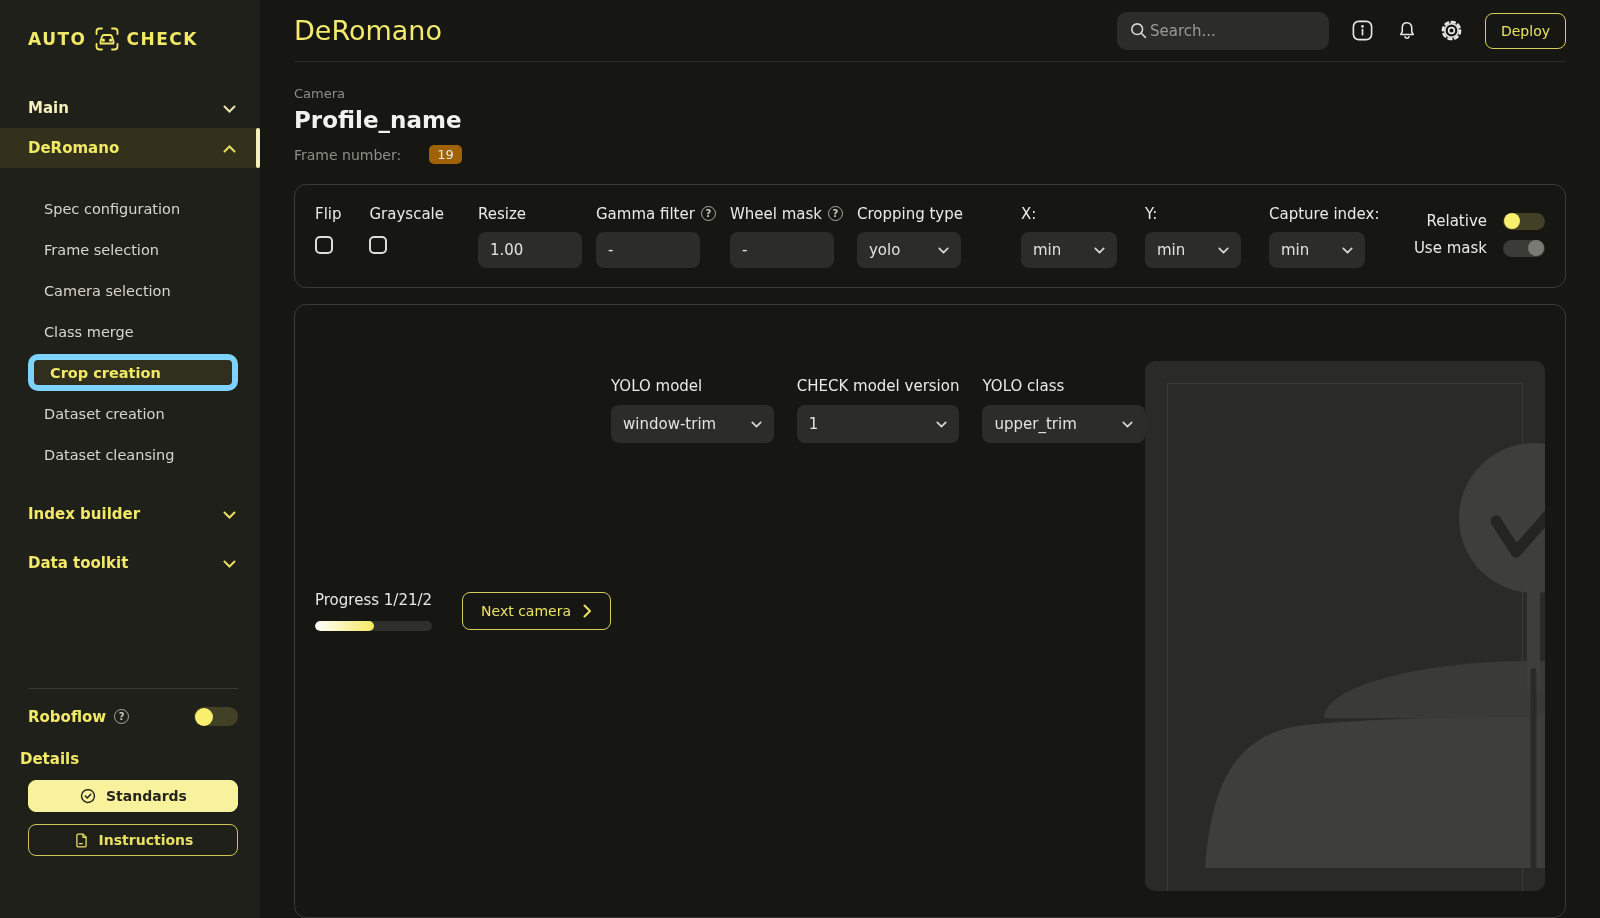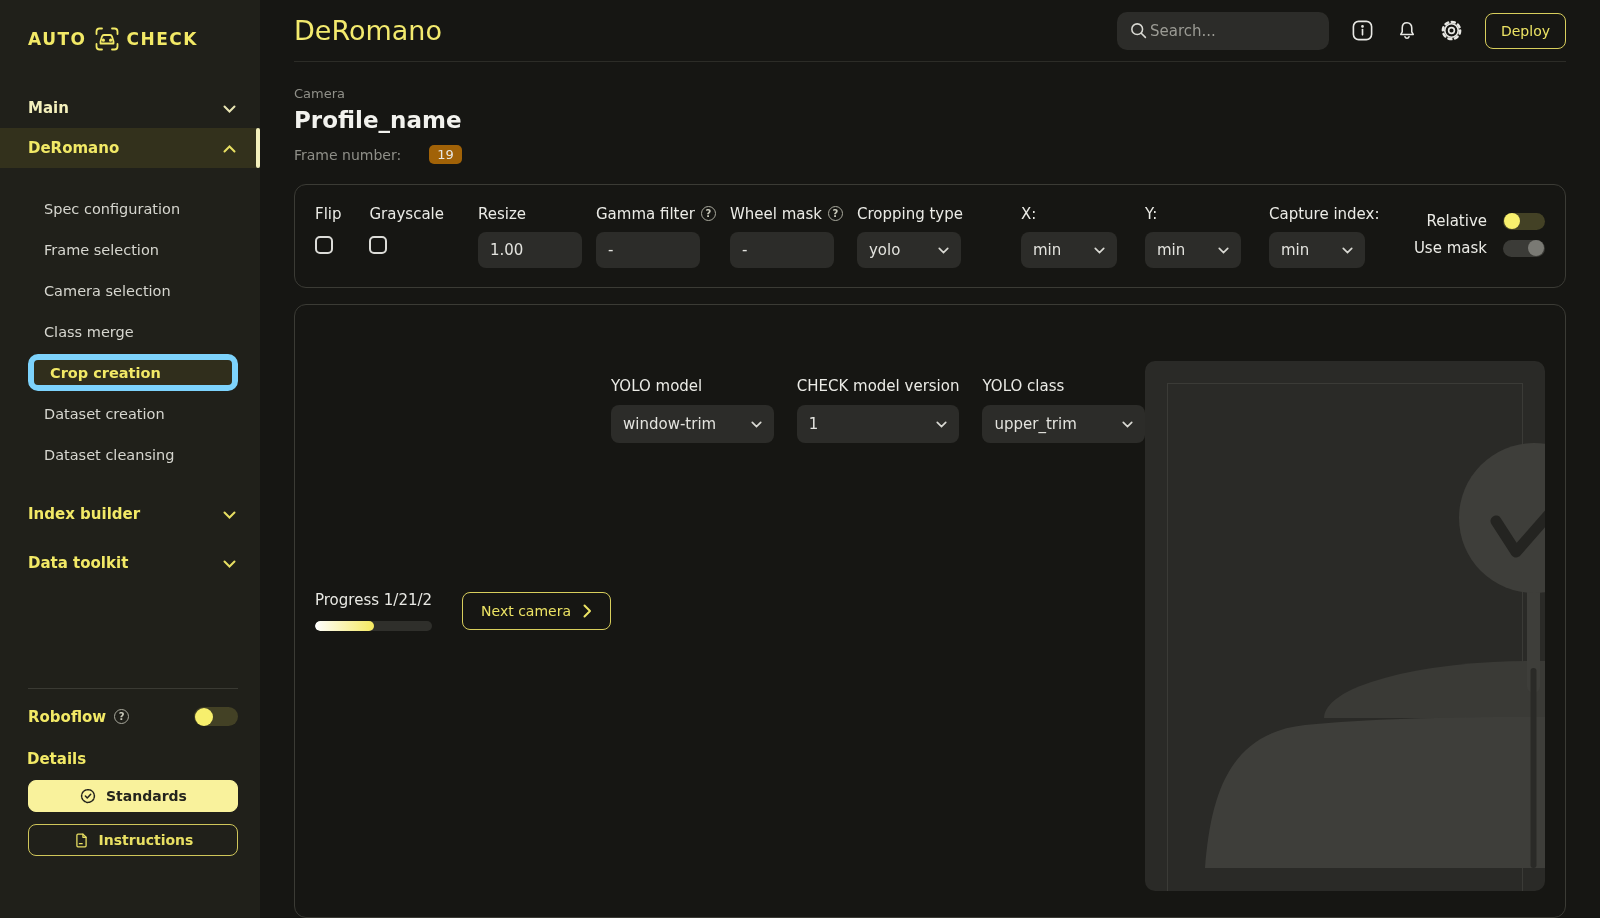--- a/index.html
+++ b/index.html
@@ -20,21 +20,21 @@
   .sec.yellow{color:var(--accent)}
   .sec.active{background:var(--active-row);color:var(--accent)}
   .active-bar{position:absolute;right:0;top:0;bottom:0;width:4px;background:var(--accent-pale);border-radius:2px}
   .subnav{padding:20px 0 10px 0;display:flex;flex-direction:column}
   .nav-item{height:41px;display:flex;align-items:center;padding:0 22px 0 44px;font-size:14.5px;color:#d6d6cf;cursor:pointer}
   .nav-item.pill{height:37px;margin:2px 22px 2px 28px;padding:0 0 0 16px;background:#302e1c;border:6px solid #7dd3fc;border-radius:10px;color:var(--accent);font-weight:700}
   .mt16{margin-top:14px}.mt9{margin-top:9px}
   .sidebar-bottom{margin-top:auto;padding-bottom:50px}
   .sb-divider{height:1px;background:#3a3a33;margin:0 22px 0 28px}
   .roboflow-row{display:flex;align-items:center;gap:8px;padding:18px 22px 0 28px;color:var(--accent);font-size:15px;font-weight:600}
-  .details-label{padding:24px 0 12px 27px;color:var(--accent);font-size:15px;font-weight:600}
+  .details-label{padding:24px 0 12px 20px;color:var(--accent);font-size:15px;font-weight:600}
   .sb-btn{display:flex;align-items:center;justify-content:center;gap:9px;height:32px;margin:0 22px 12px 28px;border-radius:8px;font-size:14px;font-weight:700;cursor:pointer}
   .sb-btn.solid{background:#f9f29c;color:#24241d;border:1px solid #f9f29c}
   .sb-btn.outline{background:transparent;color:#e9e063;border:1px solid #cfc65a}
 
   
   .q{display:inline-flex;align-items:center;justify-content:center;width:15px;height:15px;border:1px solid #a8a89c;border-radius:50%;font-size:10px;line-height:1;color:#c9c9ba;font-weight:700}
 
   
   .toggle{position:relative;width:42px;height:17px;border-radius:9px;display:inline-block;cursor:pointer}
   .toggle .knob{position:absolute;top:0.5px;width:16px;height:16px;border-radius:50%}

